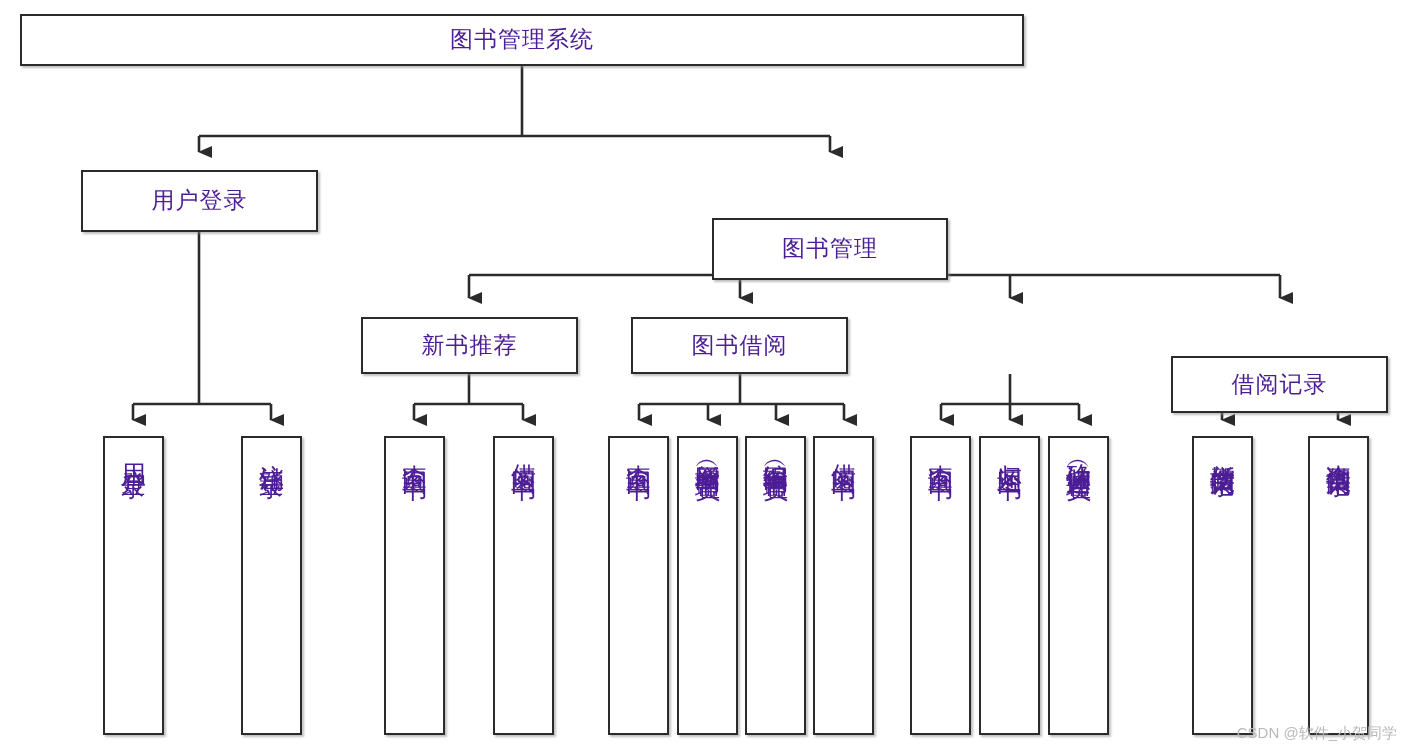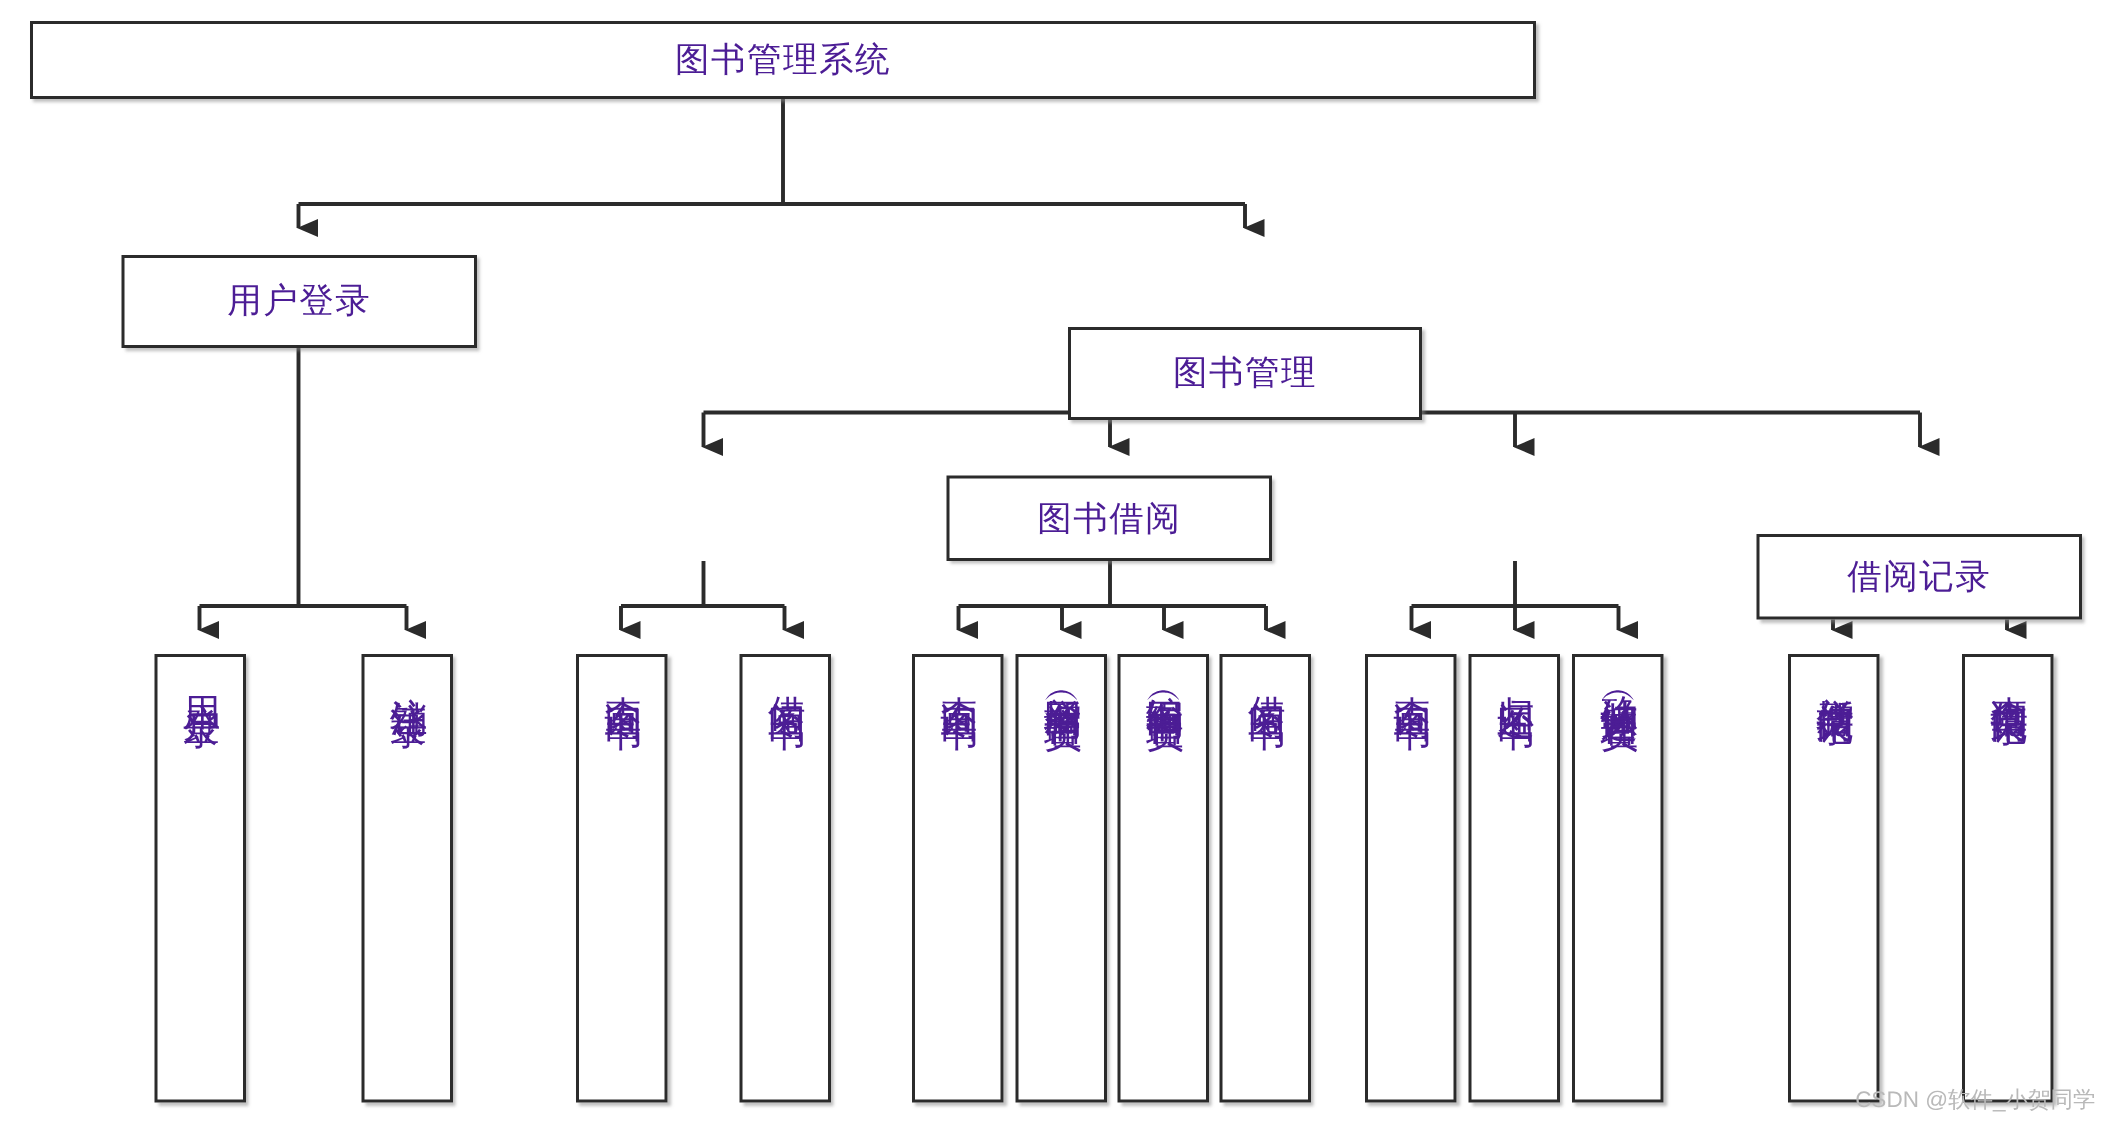--- a/index.html
+++ b/index.html
@@ -135,20 +135,23 @@
     <span class="txt">图书管理系统</span>
   </div>
 
   <div class="node h-node" style="left:81px; top:170px; width:237px; height:62px;">
     <span class="txt">用户登录</span>
   </div>
   <div class="node h-node" style="left:712px; top:170px; width:236px; height:62px;margin-top:48px;">
     <span class="txt">图书管理</span>
   </div>
 
+  <div class="node h-node" style="left:361px; top:317px; width:217px; height:57px;">
+    <span class="txt">新书推荐</span>
+  </div>
   <div class="node h-node" style="left:631px; top:317px; width:217px; height:57px;">
     <span class="txt">图书借阅</span>
   </div>
   <div class="node h-node" style="left:1171px; top:317px; width:217px; height:57px;margin-top:39px;">
     <span class="txt">借阅记录</span>
   </div>
 
   <div class="node v-node" style="left:103px; top:436px; width:61px; height:299px;">
     <span class="txt">用户登录</span>
   </div>

